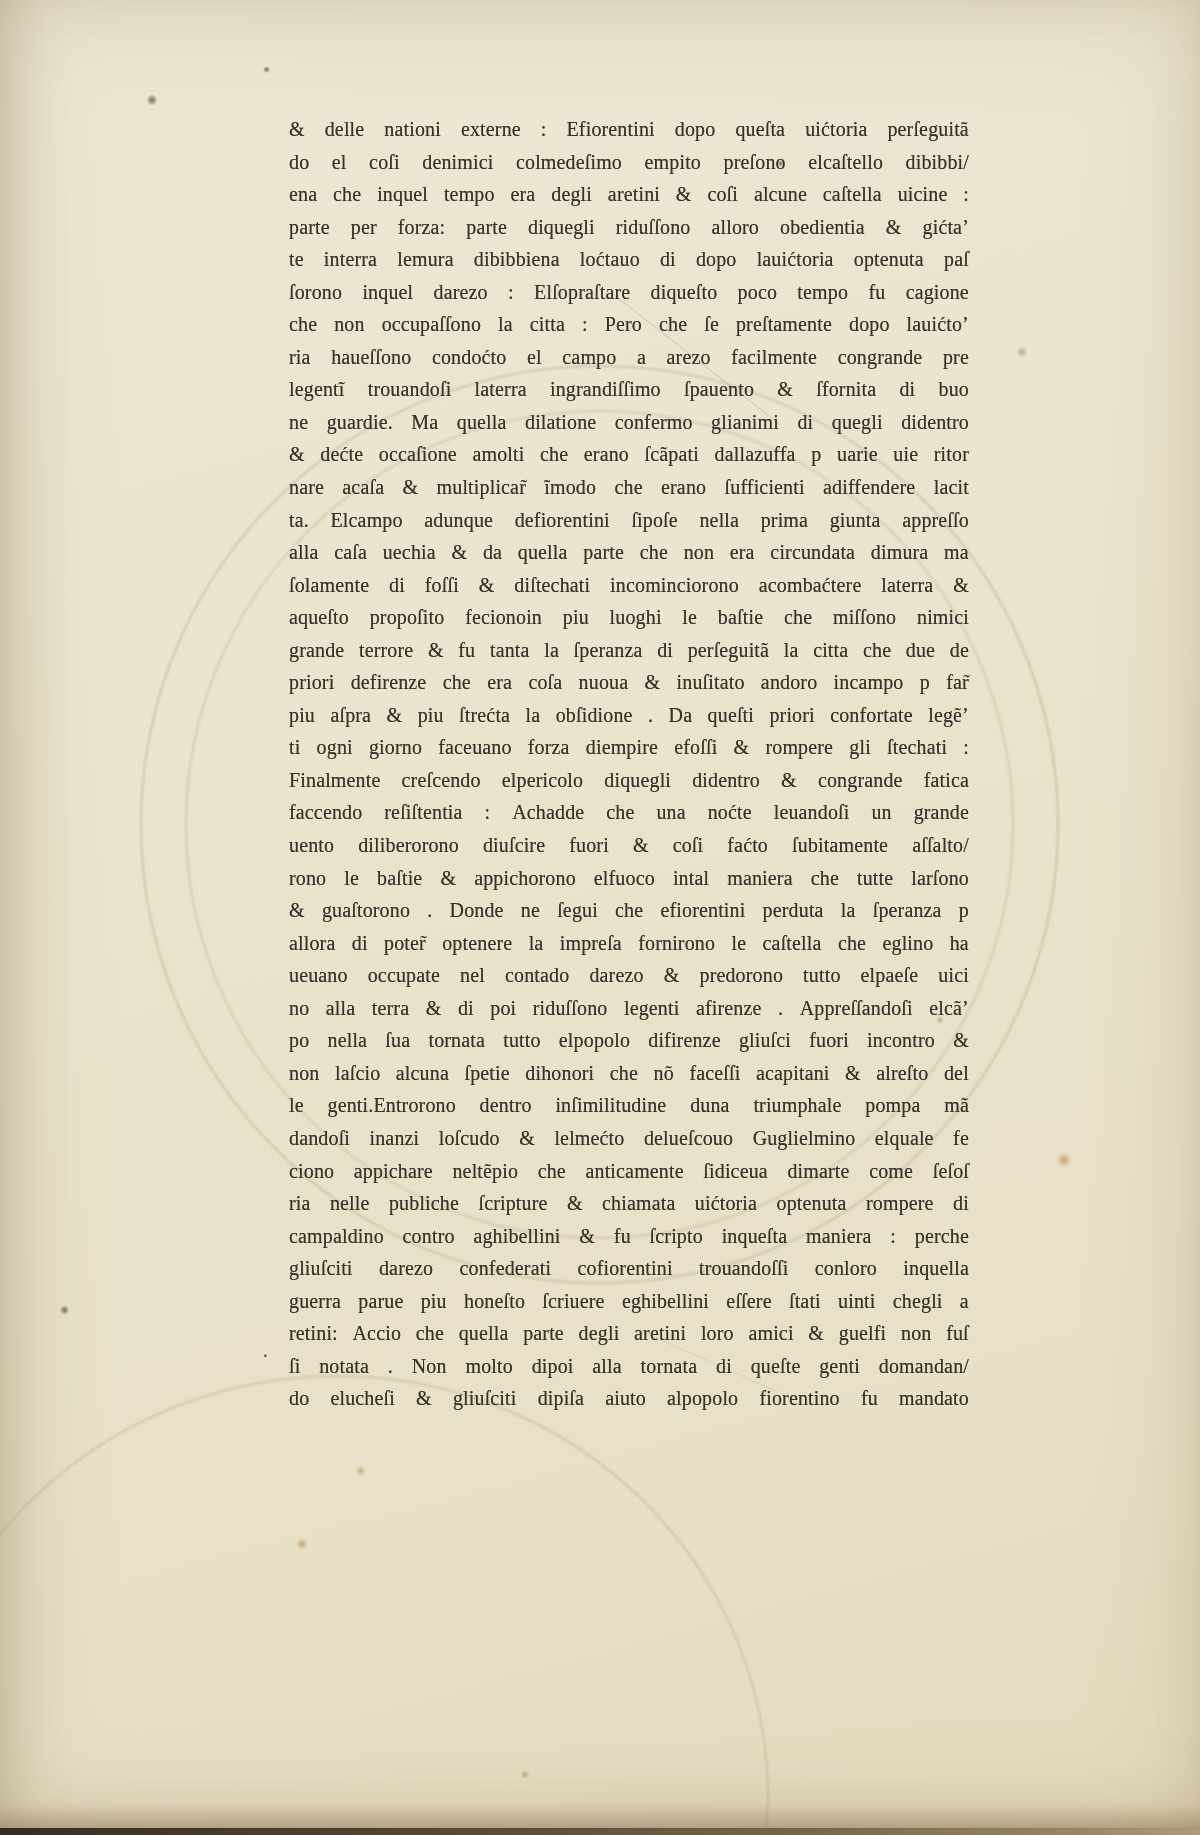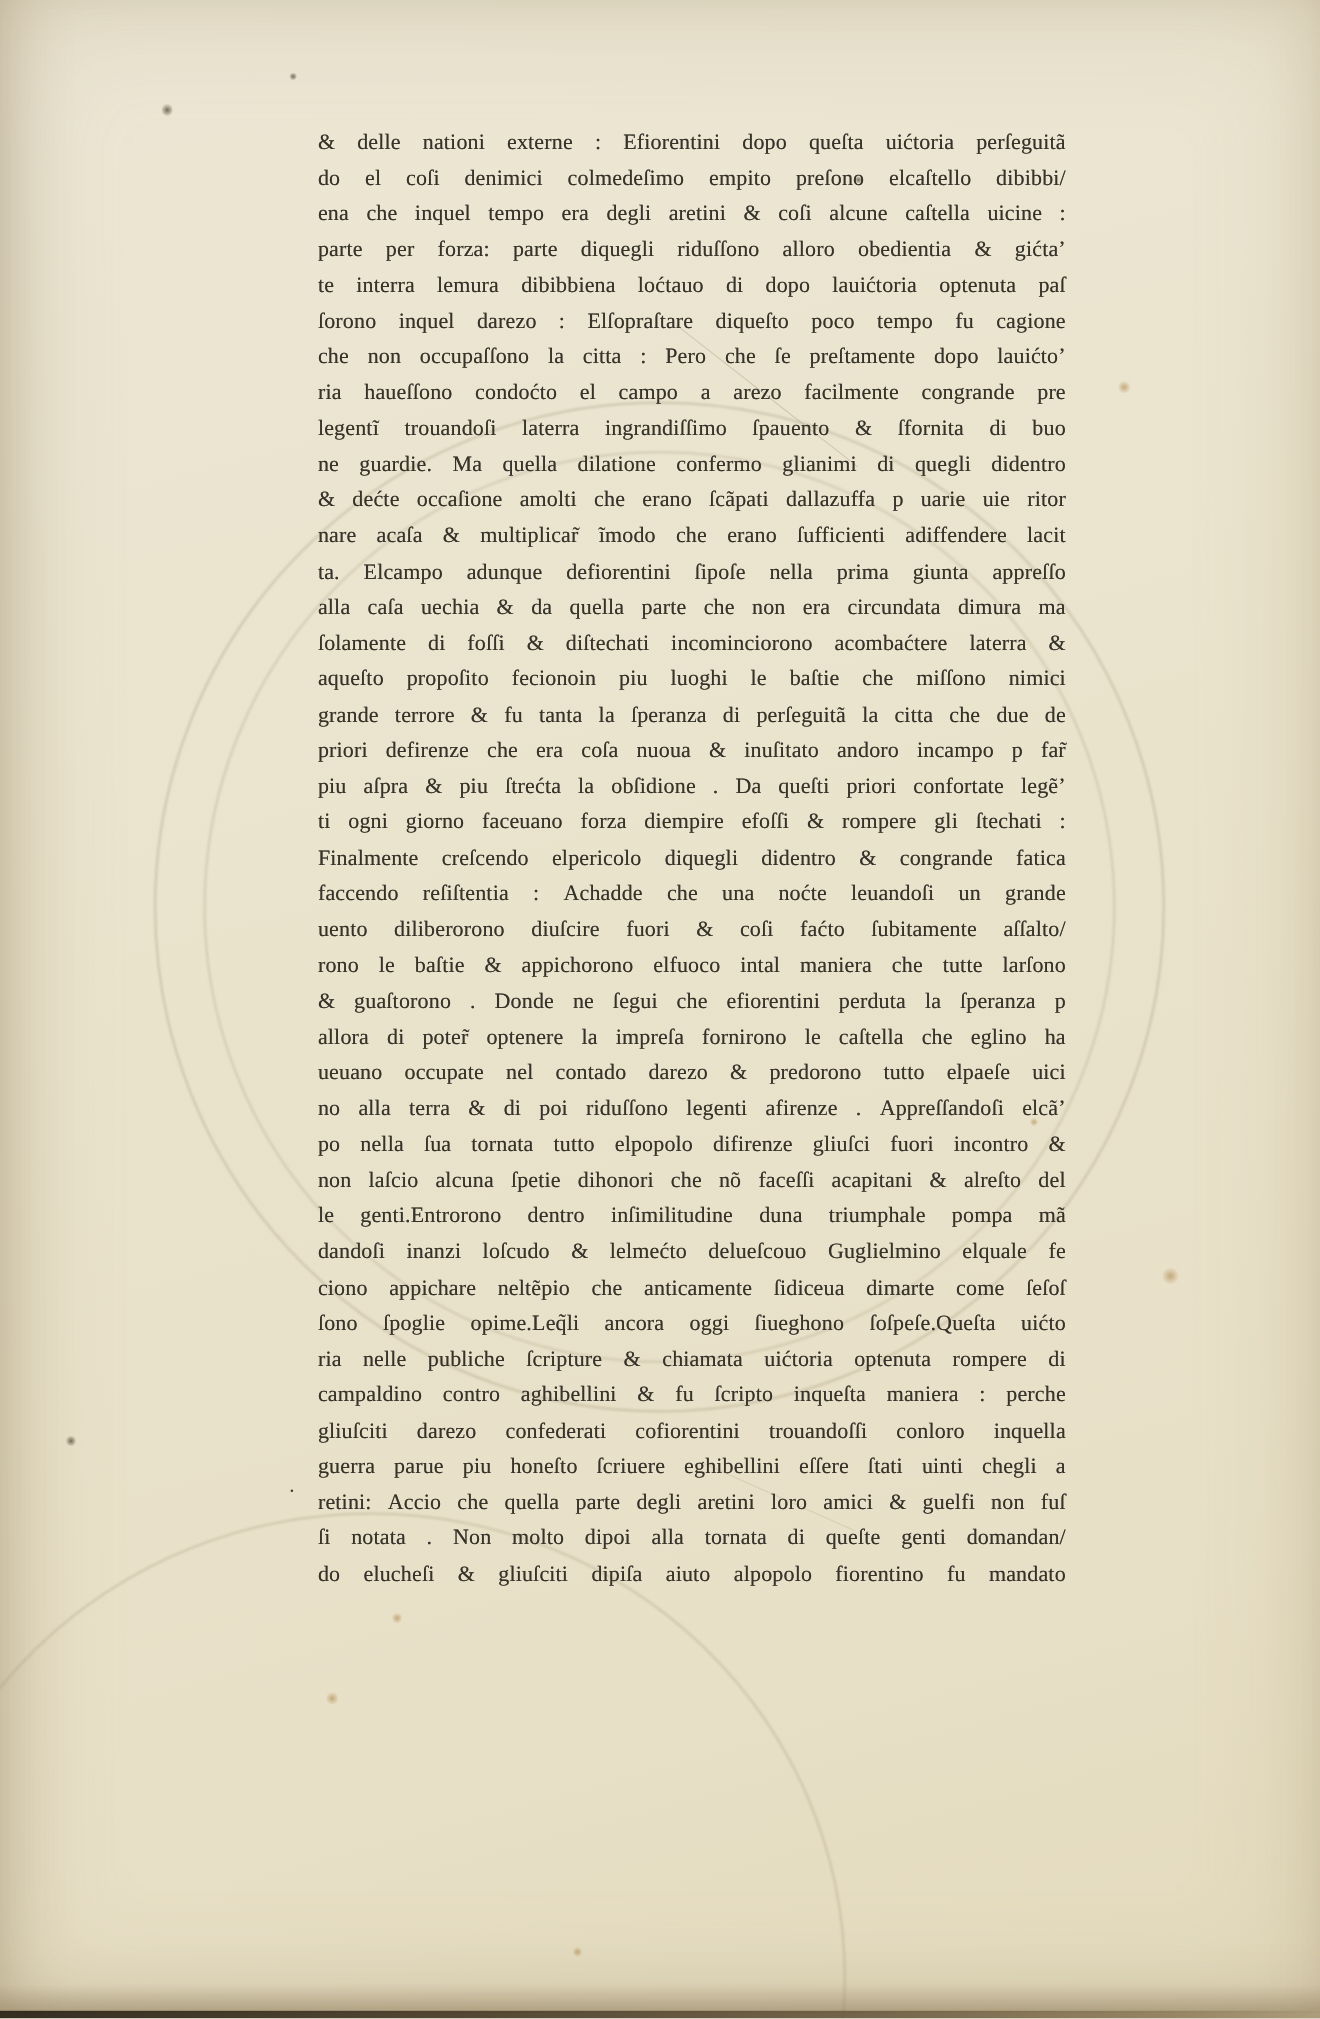--- a/index.html
+++ b/index.html
@@ -511,30 +511,20 @@
         <span>appichare</span>
         <span>neltẽpio</span>
         <span>che</span>
         <span>anticamente</span>
         <span>ſidiceua</span>
         <span>dimarte</span>
         <span>come</span>
         <span>ſeſoſ</span>
       </div>
       <div class="line">
-        <span>ſono</span>
-        <span>ſpoglie</span>
-        <span>opime.Leq̃li</span>
-        <span>ancora</span>
-        <span>oggi</span>
-        <span>ſiueghono</span>
-        <span>ſoſpeſe.Queſta</span>
-        <span>uićto</span>
-      </div>
-      <div class="line">
         <span>ria</span>
         <span>nelle</span>
         <span>publiche</span>
         <span>ſcripture</span>
         <span>&amp;</span>
         <span>chiamata</span>
         <span>uićtoria</span>
         <span>optenuta</span>
         <span>rompere</span>
         <span>di</span>

